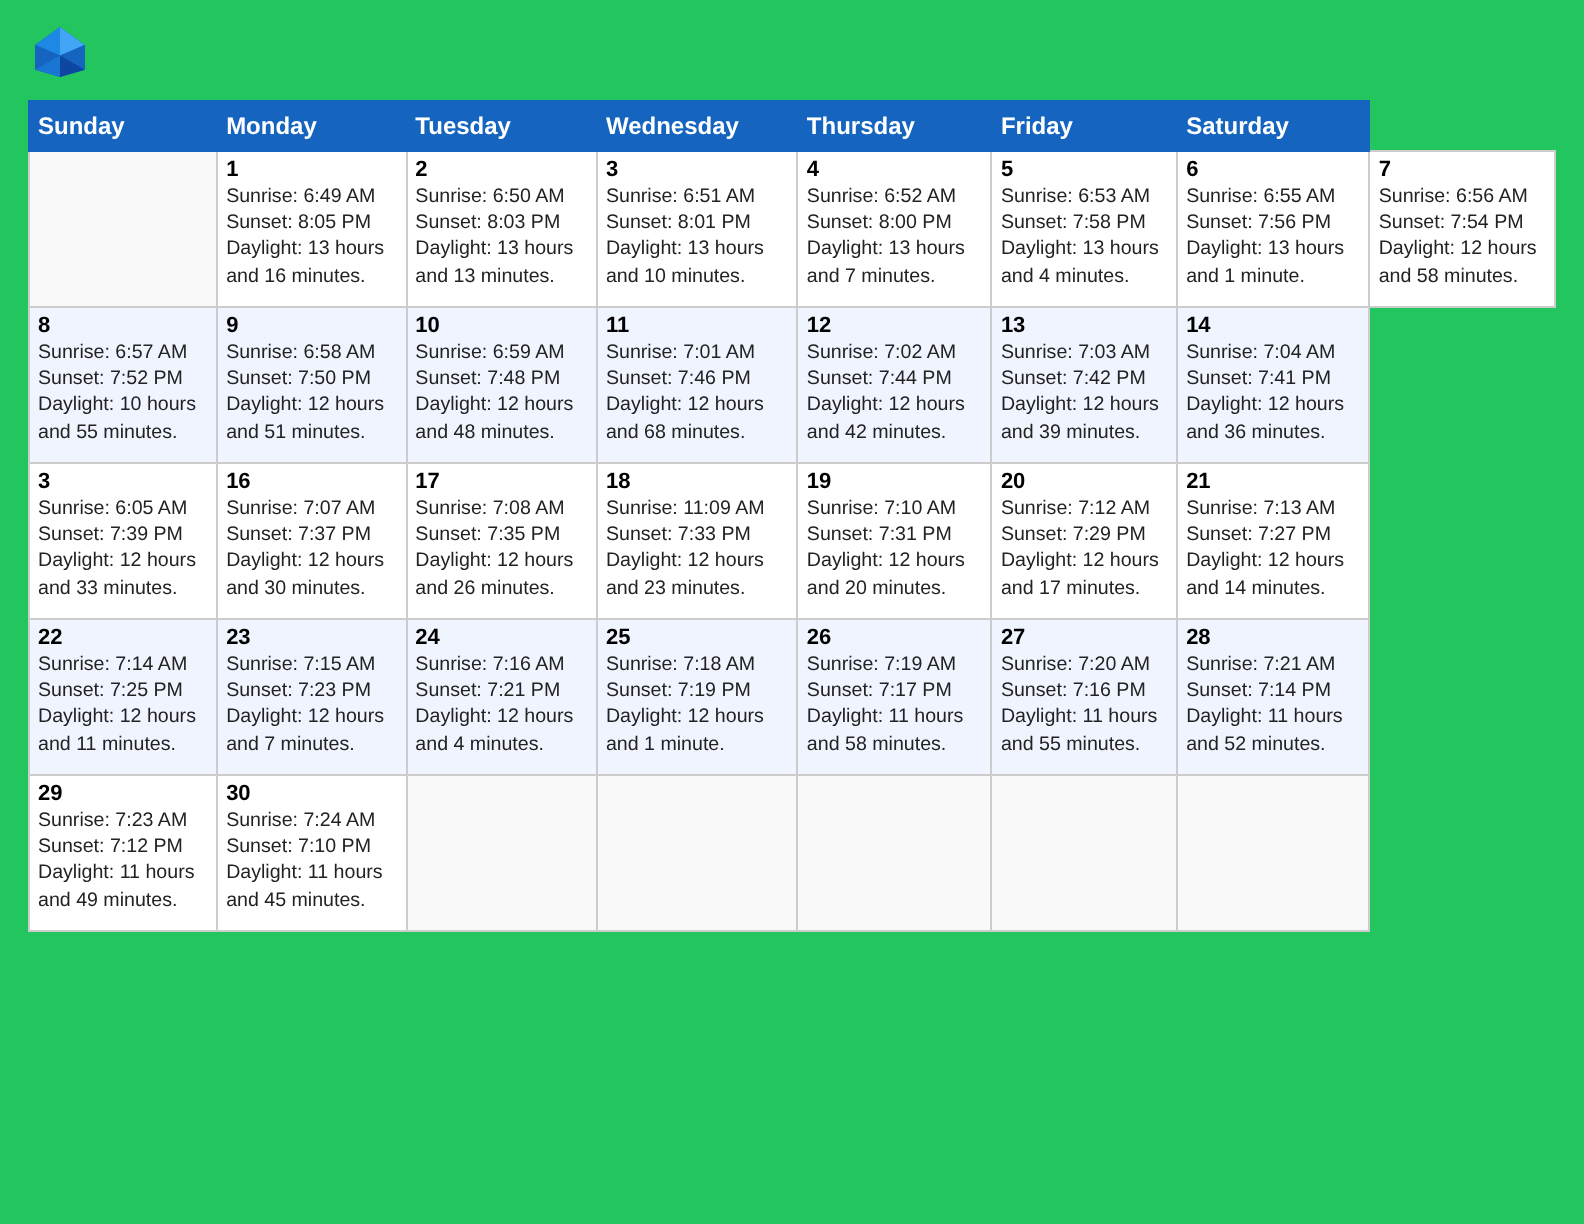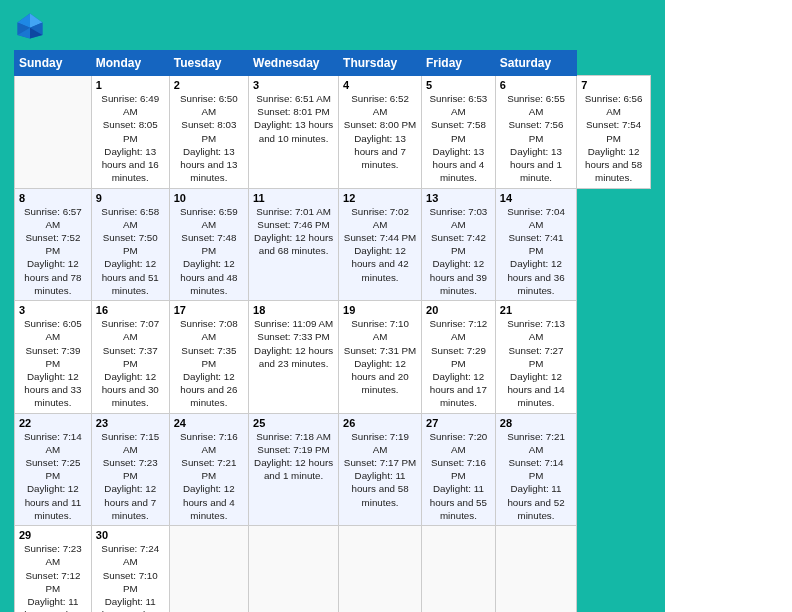--- a/index.html
+++ b/index.html
@@ -4,23 +4,23 @@
   <style>
     * { margin: 0; padding: 0; box-sizing: border-box; }
     body {
       font-family: Arial, sans-serif;
       background: #fff;
       width: 792px;
       height: 612px;
       overflow: hidden;
     }
     .page {
-      width: 665px;
+      width: 792px;
       height: 612px;
-      background: #14b8a6;
+      background: #22c55e;
       padding: 10px 14px 10px 14px;
     }
     .header {
       display: flex;
       justify-content: space-between;
       align-items: flex-start;
       margin-bottom: 8px;
     }
     .logo {
       display: flex;
@@ -84,21 +84,20 @@
     .day-num {
       font-weight: bold;
       font-size: 11px;
       margin-bottom: 1px;
       display: block;
     }
     .day-info {
       font-size: 9.8px;
       color: #222;
       line-height: 1.35;
-      text-align: center;
     }
     .empty-cell {
       background: #f9f9f9 !important;
     }
     .calendar thead th:first-child { border-radius: 0; }
   </style>
 </head>
 <body>
 
 <div class="page">
@@ -195,21 +194,21 @@
           <span>Daylight: 12 hours and 58 minutes.</span>
         </div>
       </td>
         </tr>
         <tr>
           <td>
         <span class="day-num">8</span>
         <div class="day-info">
           <span>Sunrise: 6:57 AM</span><br>
           <span>Sunset: 7:52 PM</span><br>
-          <span>Daylight: 12 hours and 78 minutes.</span>
+          <span>Daylight: 10 hours and 55 minutes.</span>
         </div>
       </td>
           <td>
         <span class="day-num">9</span>
         <div class="day-info">
           <span>Sunrise: 6:58 AM</span><br>
           <span>Sunset: 7:50 PM</span><br>
           <span>Daylight: 12 hours and 51 minutes.</span>
         </div>
       </td>

